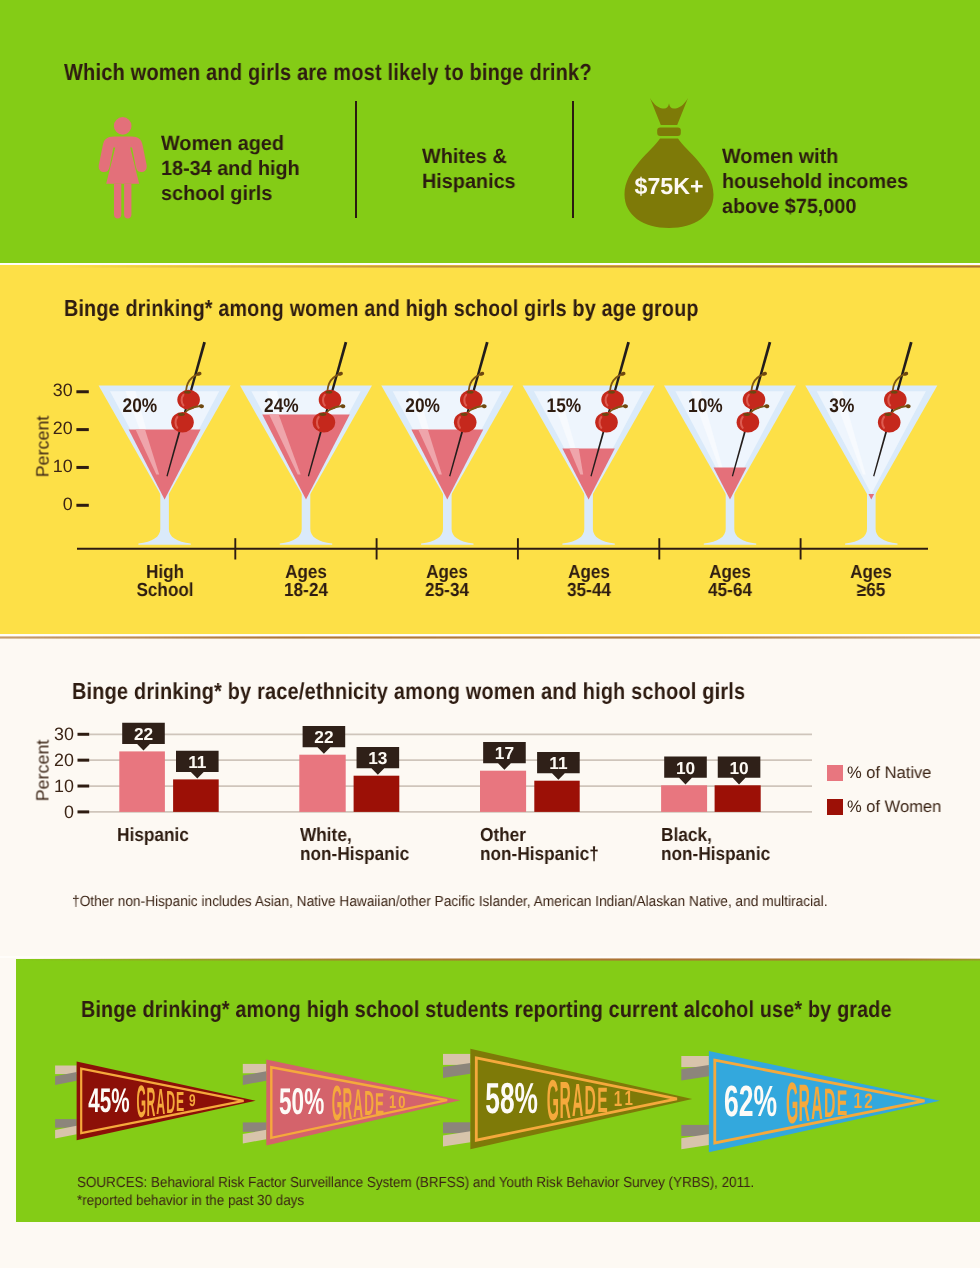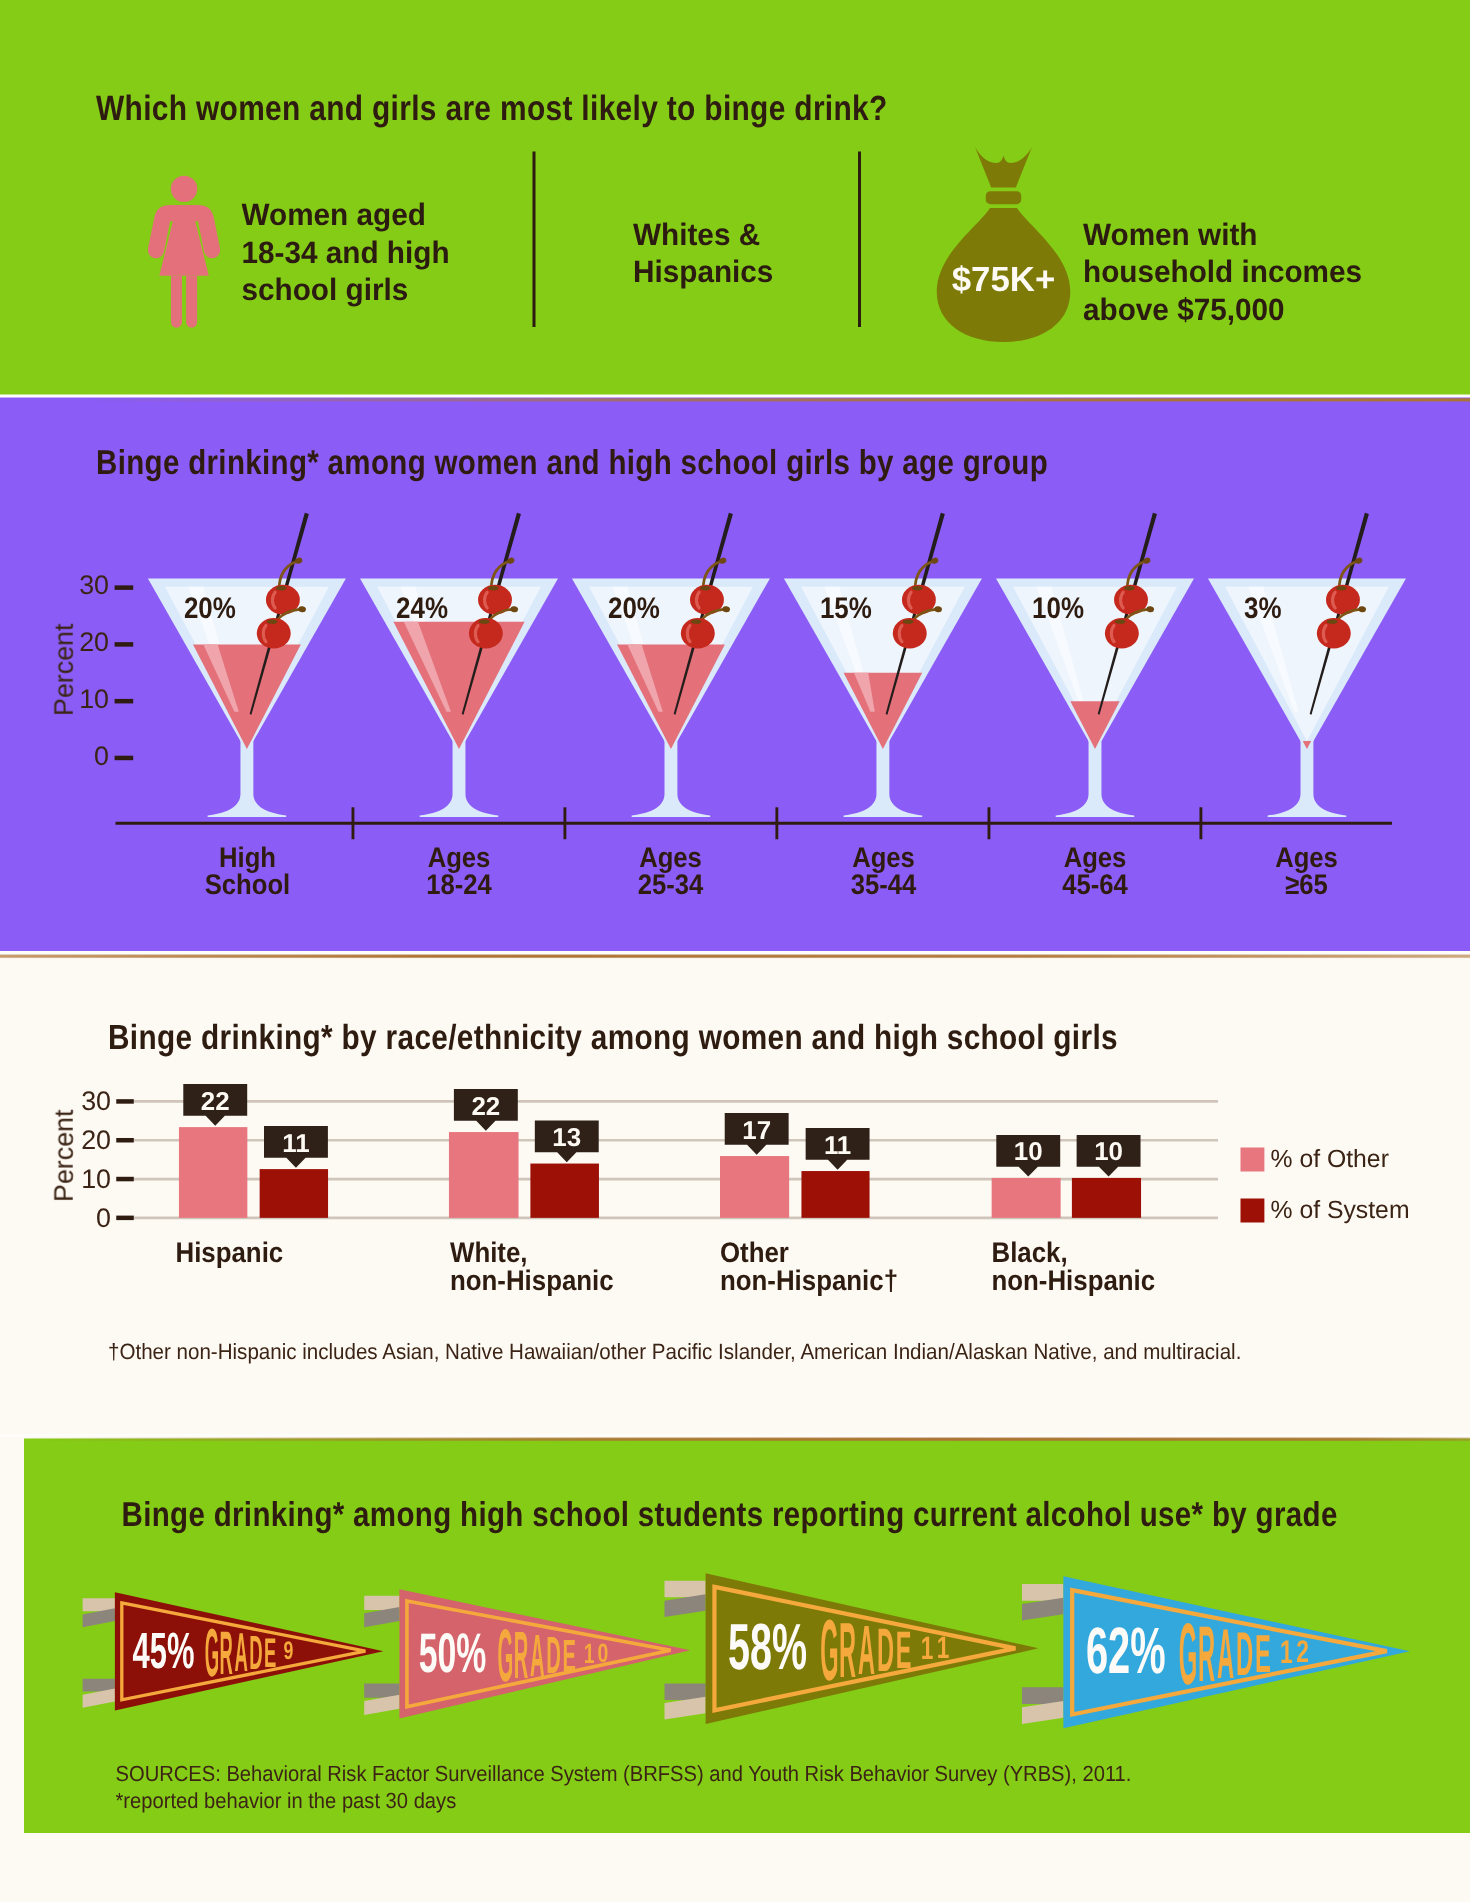--- a/index.html
+++ b/index.html
@@ -3,21 +3,21 @@
 <meta charset="utf-8">
 <style>
   html,body{margin:0;padding:0;}
   body{width:980px;height:1268px;background:#fdf9f3;font-family:"Liberation Sans",sans-serif;overflow:hidden;position:relative;
        -webkit-font-smoothing:antialiased;text-rendering:geometricPrecision;}
   .sec{position:absolute;left:0;width:980px;overflow:hidden;}
   .sec, .sec *{-webkit-font-smoothing:antialiased;}
   .axis-label,.title,.bold-txt,#chart1-ylabel,#chart2-ylabel,#chart2-legend>div,#chart2-footnote,
   #chart1-xlabels>div,#chart2-xlabels>div,#sources>div{will-change:transform;}
   #sec1{top:0;height:264px;background:#84cc16;}
-  #sec2{top:264px;height:372px;background:#8b5cf6;}
+  #sec2{top:264px;height:372px;background:#fde047;}
   #sec3{top:634px;height:325px;background:#fdf9f3;}
   #sec4{top:959px;height:263px;background:#84cc16;margin-left:16px;}
   .divider{position:absolute;left:0;width:980px;height:3.2px;z-index:5;
            -webkit-mask-image:linear-gradient(to bottom, rgba(0,0,0,0.15) 0%, rgba(0,0,0,1) 35%,
                 rgba(0,0,0,1) 68%, rgba(0,0,0,0.12) 100%);
            mask-image:linear-gradient(to bottom, rgba(0,0,0,0.15) 0%, rgba(0,0,0,1) 35%,
                 rgba(0,0,0,1) 68%, rgba(0,0,0,0.12) 100%);}
   .d1{top:264.6px;background:linear-gradient(to right, rgba(173,115,52,0) 6%, rgba(173,115,52,0.3) 20%,
         rgba(173,115,52,0.75) 45%, rgba(173,115,52,0.97) 78%, rgba(173,115,52,1) 100%);}
   .d2{top:636.0px;background:linear-gradient(to right, rgba(173,115,52,0.7) 0%, rgba(173,115,52,1) 30%,
@@ -439,23 +439,23 @@
         <div>Other</div>
         <div>non-Hispanic†</div>
       </div>
       <div style="left: 661.1px; top: 193.4px;">
         <div>Black,</div>
         <div>non-Hispanic</div>
       </div>
     </div>
   <div id="chart2-legend">
       <div class="sw" style="background: rgb(232, 118, 127); left: 827.3px; top: 130.7px;"></div>
-      <div style="left: 847.3px; top: 128.8px;">% of Other</div>
+      <div style="left: 847.3px; top: 128.8px;">% of Native</div>
       <div class="sw" style="background: rgb(156, 16, 6); left: 827.3px; top: 164.9px;"></div>
-      <div style="left: 847.3px; top: 163px;">% of System</div>
+      <div style="left: 847.3px; top: 163px;">% of Women</div>
     </div>
   <div id="chart2-footnote">†Other non-Hispanic includes Asian, Native Hawaiian/other Pacific Islander, American Indian/Alaskan Native, and multiracial.</div>
 <div class="axis-label" style="left: 34px; width: 40px; text-align: right; top: 167.5px; font-size: 17.9px;">0</div>
     <div class="axis-label" style="left: 34px; width: 40px; text-align: right; top: 141.63px; font-size: 17.9px;">10</div>
     <div class="axis-label" style="left: 34px; width: 40px; text-align: right; top: 115.76px; font-size: 17.9px;">20</div>
     <div class="axis-label" style="left: 34px; width: 40px; text-align: right; top: 89.89px; font-size: 17.9px;">30</div>
   </div>
 
 <div class="sec" id="sec4">
   <div class="title" id="chart3-title">Binge drinking* among high school students reporting current alcohol use* by grade</div>

